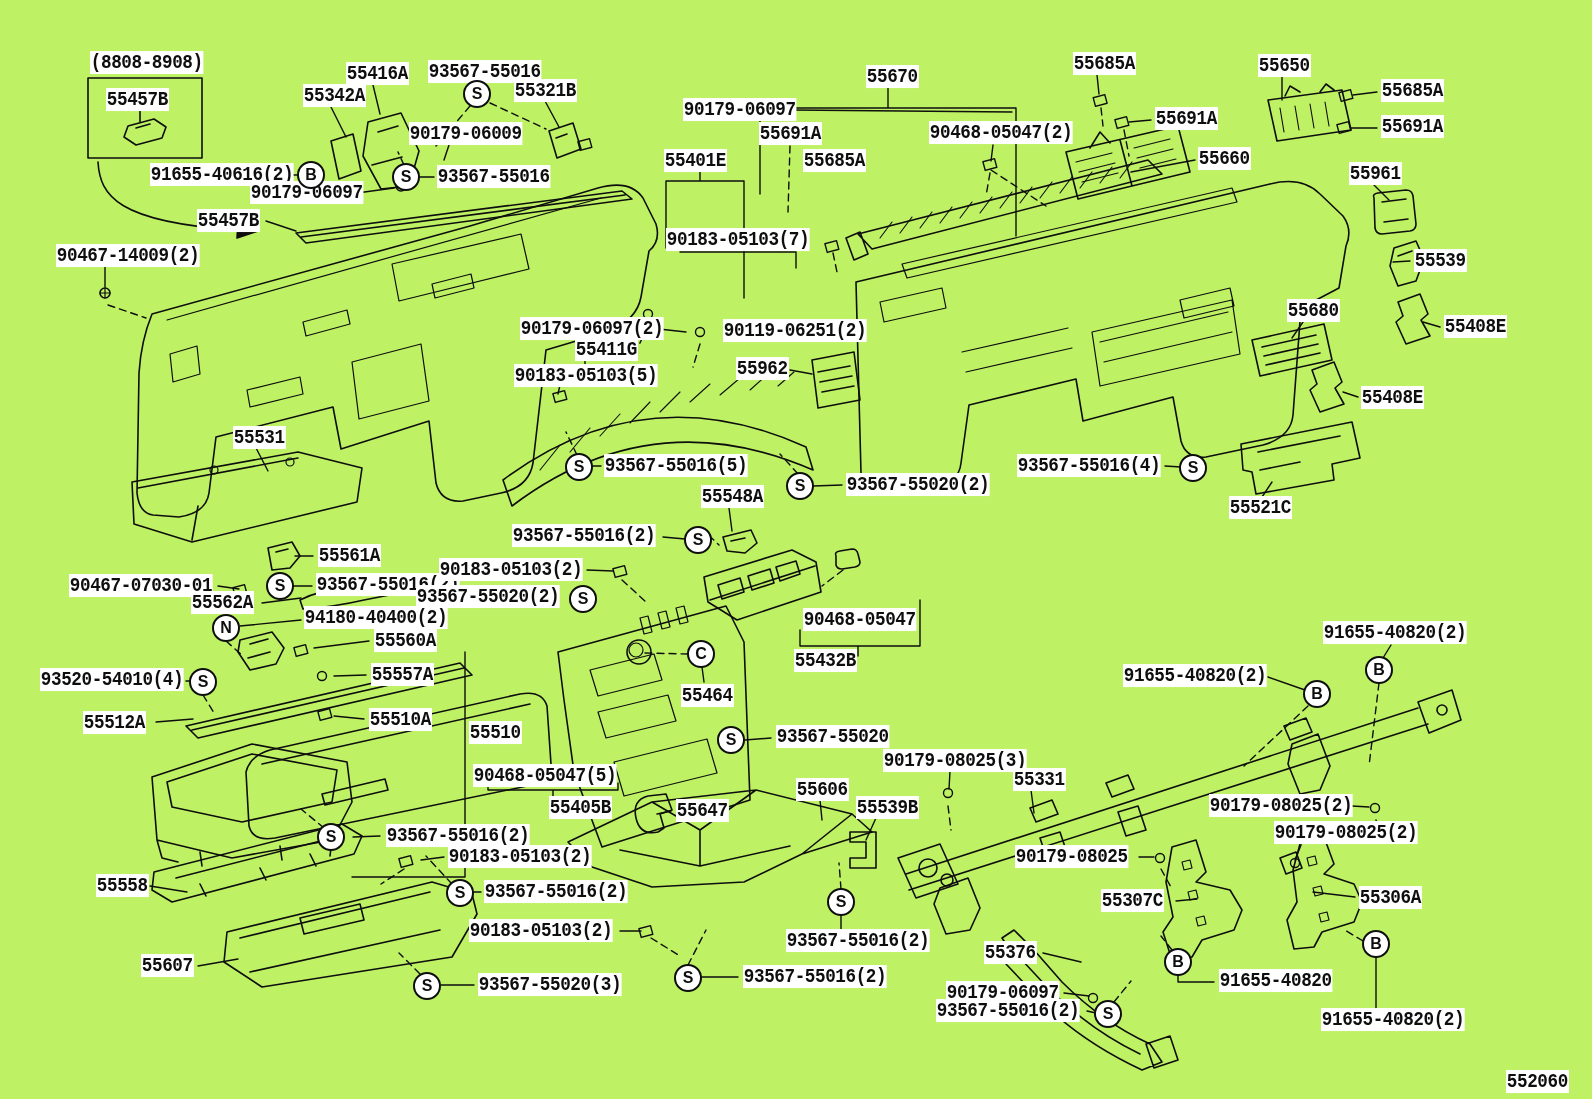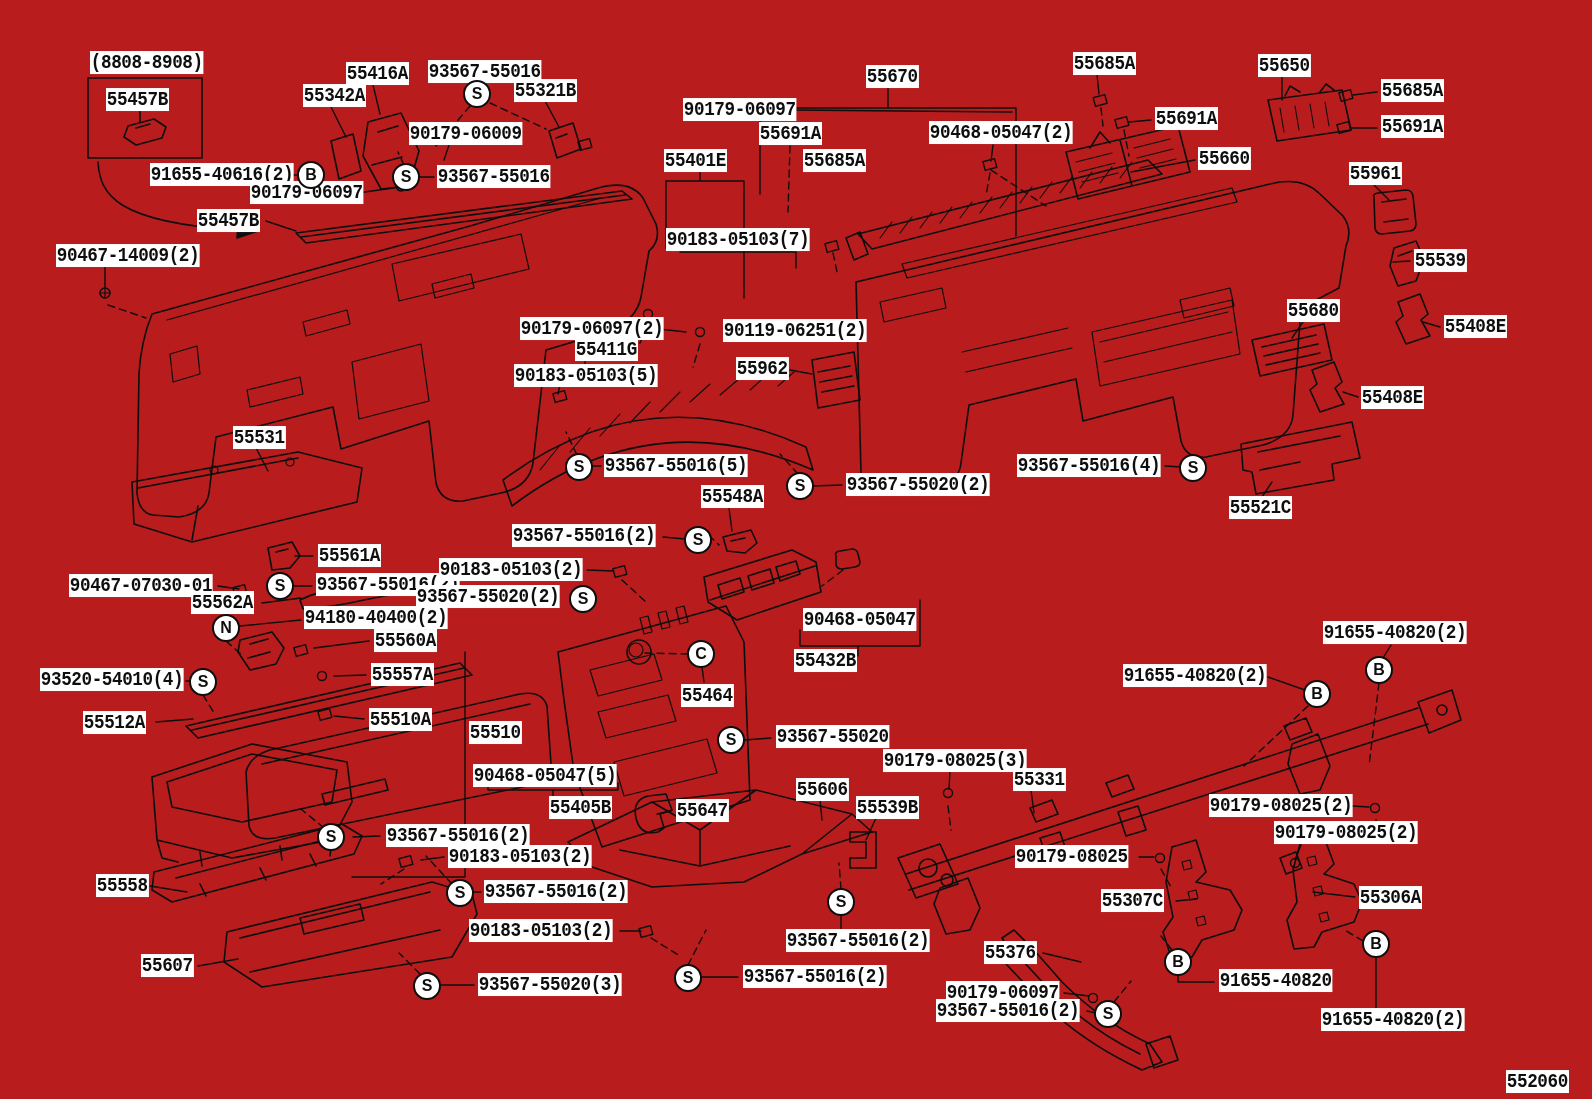--- a/index.html
+++ b/index.html
@@ -1,16 +1,16 @@
 <!DOCTYPE html>
 <html><head>
 <meta charset="utf-8">
 <style>
   html,body{margin:0;padding:0;background:#ffffff;}
-  .page{position:relative;width:1592px;height:1099px;background:#b91c1c;overflow:hidden;
+  .page{position:relative;width:1592px;height:1099px;background:#bef264;overflow:hidden;
         font-family:"Liberation Sans",sans-serif;}
   .art{position:absolute;left:0;top:0;}
   .plabel{position:absolute;white-space:nowrap;color:#0e0e0e;background:#ffffff;
           font:700 21px "Liberation Mono","DejaVu Sans Mono",monospace;
           letter-spacing:-0.5px;line-height:1;padding:1px 1px;
           transform:translateY(-52%) scaleX(0.84);transform-origin:left center;}
   .pmarker{position:absolute;width:24px;height:24px;border:2.5px solid #0e0e0e;border-radius:50%;
            background:#ffffff;color:#0e0e0e;display:flex;align-items:center;justify-content:center;
            font:700 16px "Liberation Sans",sans-serif;transform:translate(-50%,-50%);line-height:1;}
 </style>

